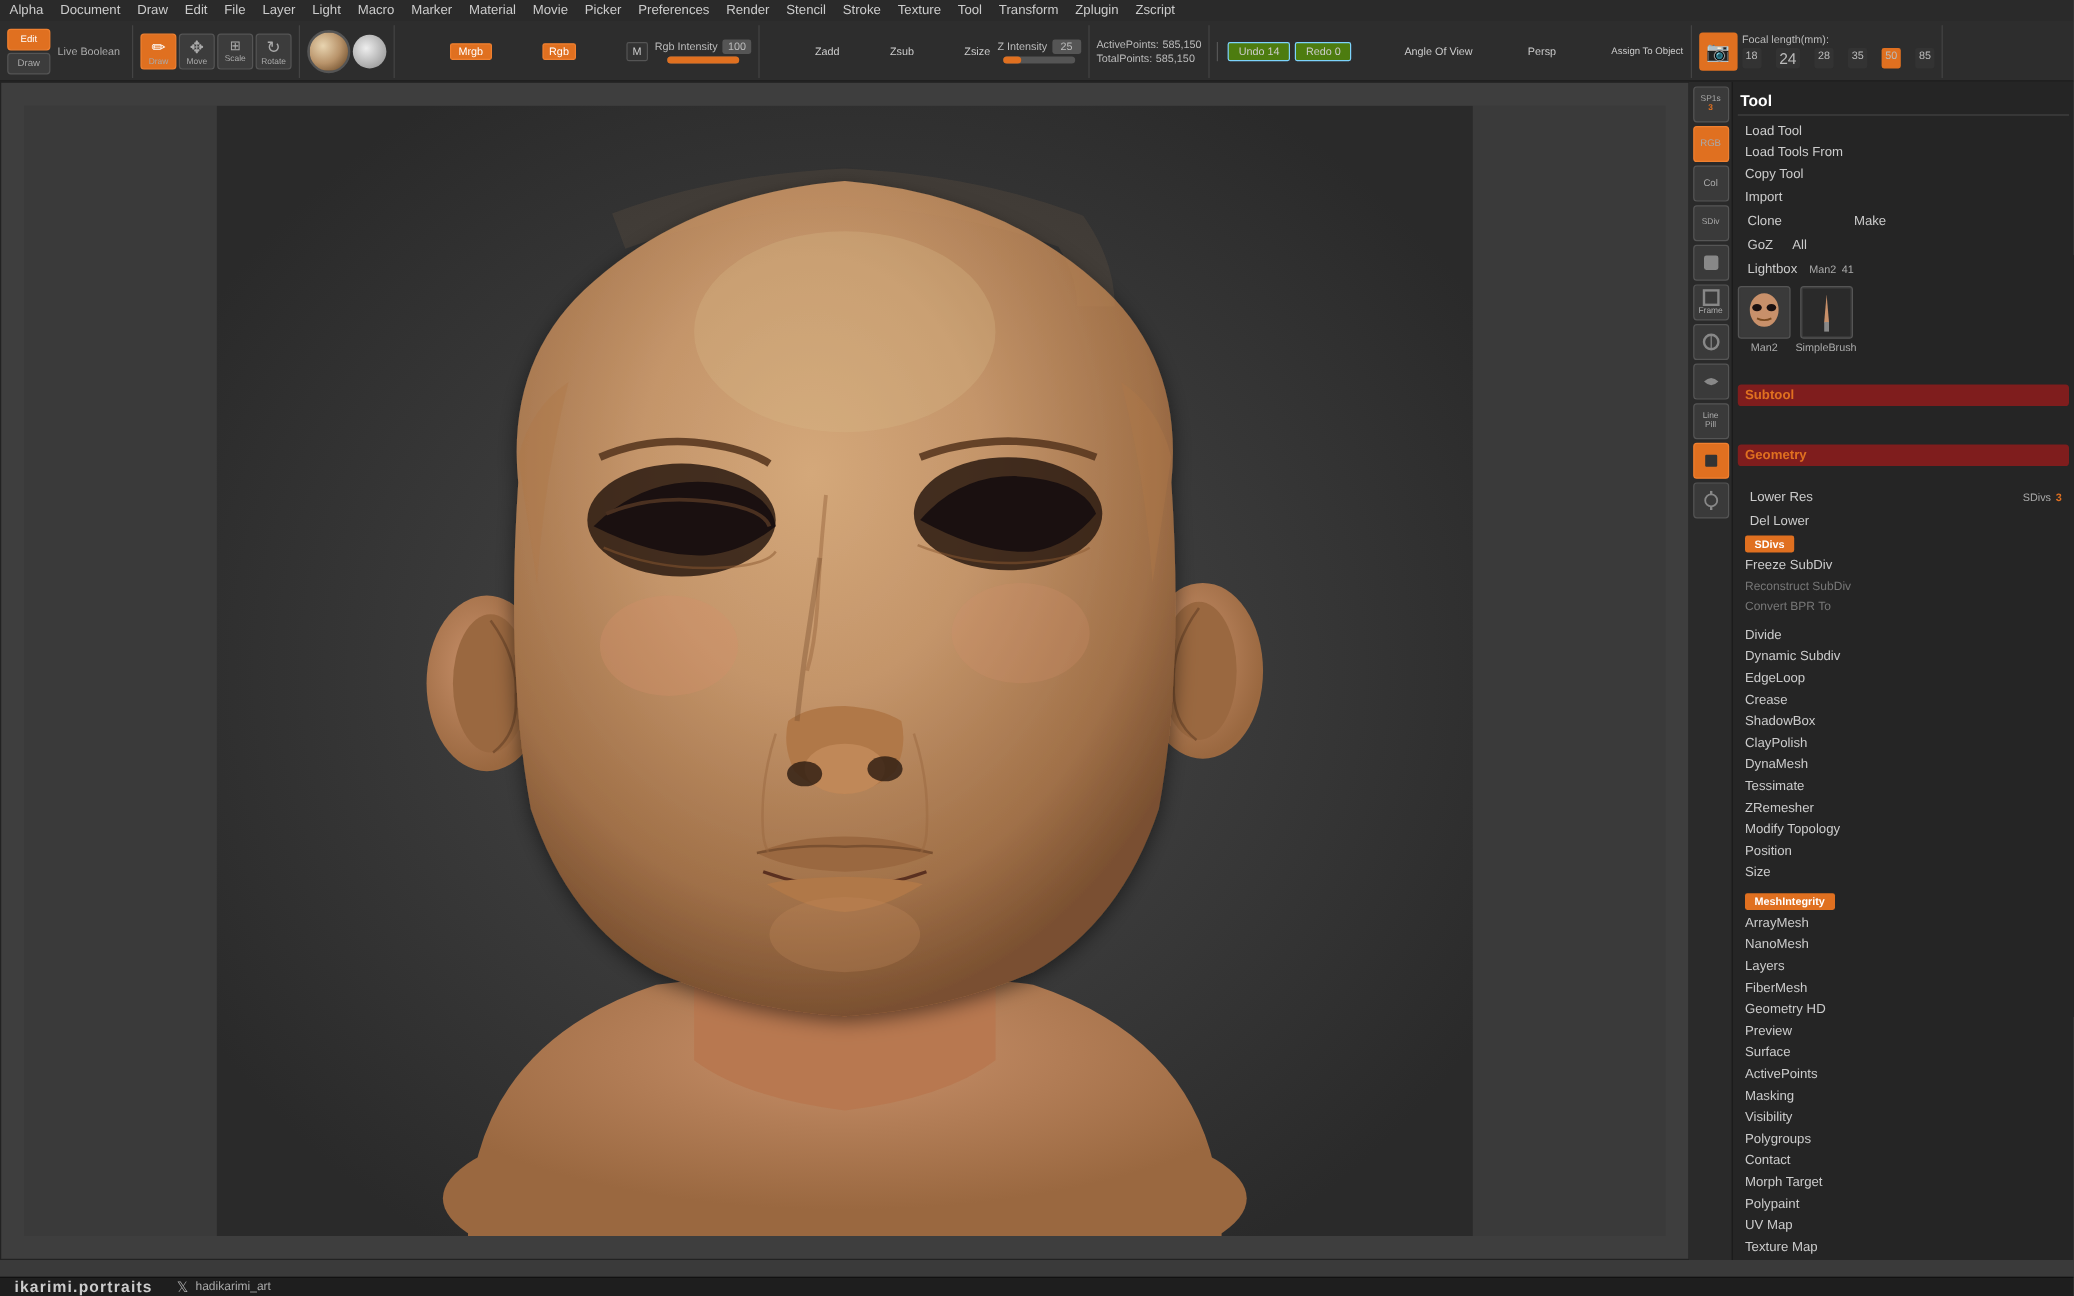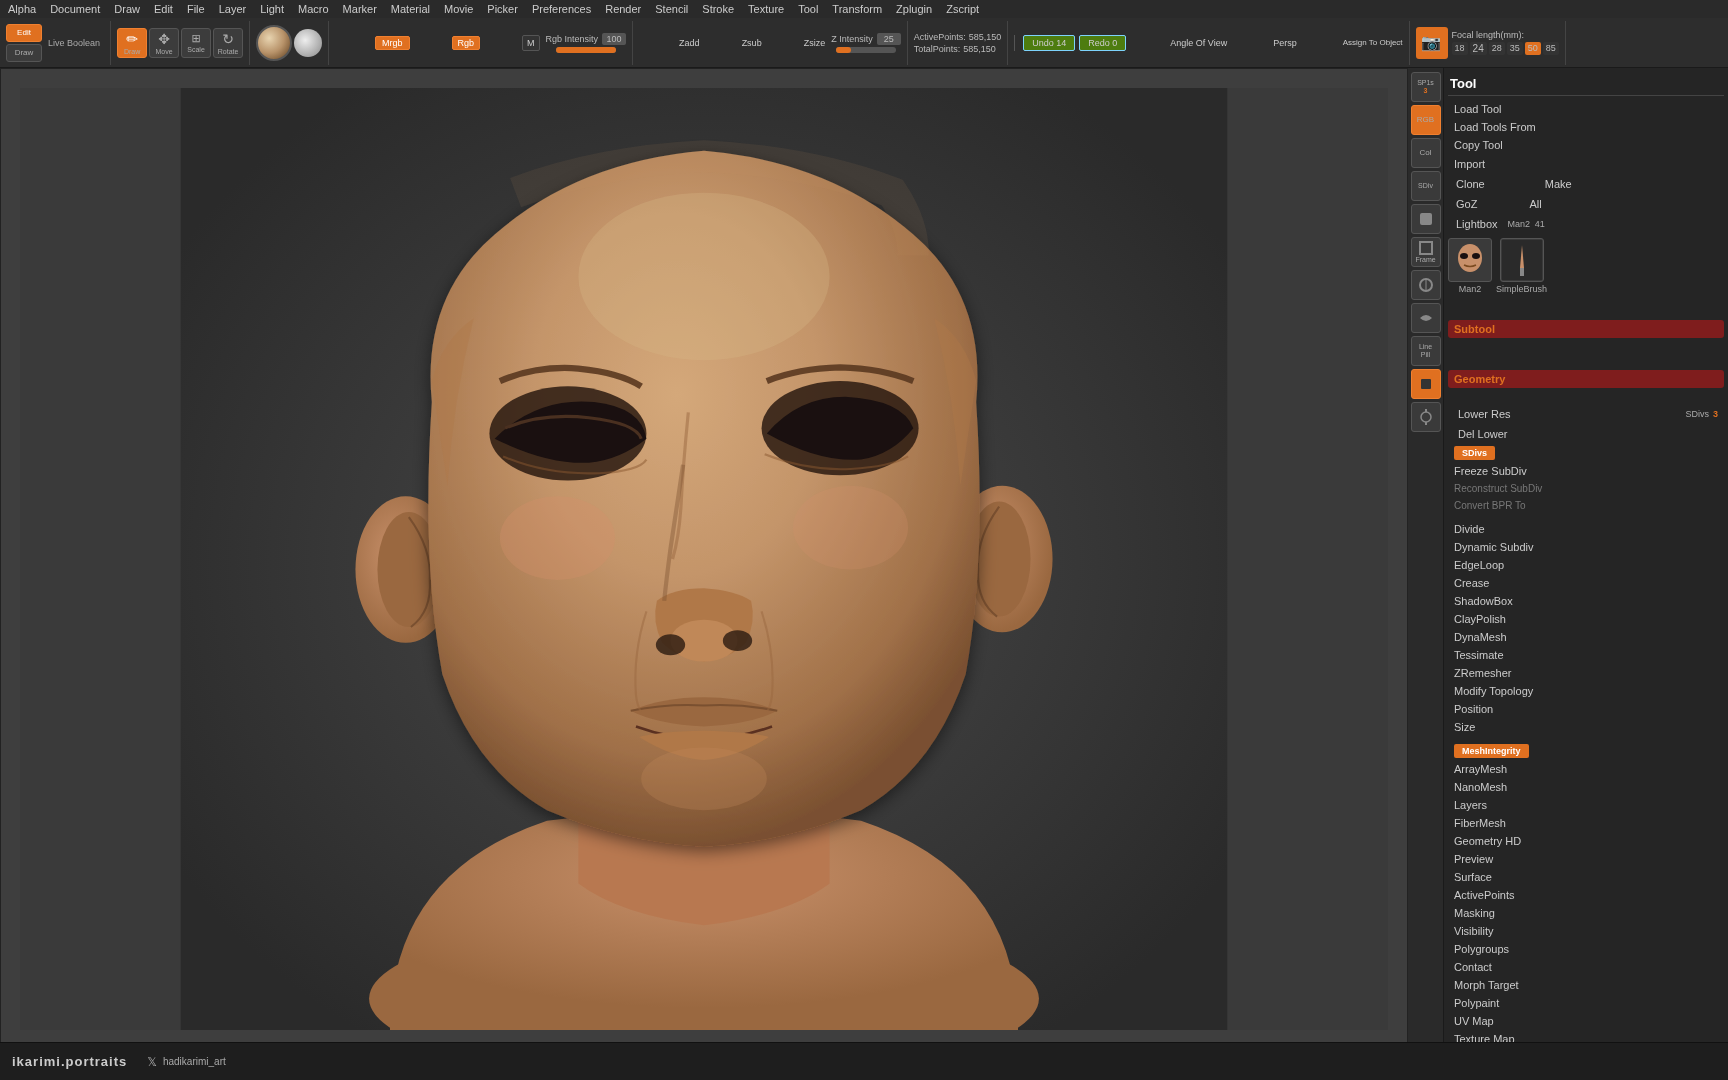--- a/index.html
+++ b/index.html
@@ -299,21 +299,21 @@
     .divider {
       height: 1px;
       background: #444;
       margin: 3px 0;
     }
 
     
     #status-bar {
       position: absolute;
       bottom: 0; left: 0; right: 0;
-      height: 38px;
+      height: 16px;
       background: #1e1e1e;
       display: flex;
       align-items: center;
       padding: 0 12px;
       gap: 20px;
       font-size: 10px;
       color: #aaa;
       border-top: 1px solid #111;
       z-index: 100;
     }
@@ -514,23 +514,23 @@
       <span style="font-size:8px;">Assign To Object</span>
     </div>
   </div>
 
   <div class="tool-group" style="gap:4px;">
     <div style="width:32px;height:32px;background:#e07020;border-radius:3px;display:flex;align-items:center;justify-content:center;">
       <span style="font-size:16px;">📷</span>
     </div>
     <div class="param-group">
       <span style="font-size:9px;">Focal length(mm):</span>
-      <div style="display:flex;gap:2px;">
+      <div style="display:flex;gap:12px;">
         <span style="background:#333;padding:1px 3px;border-radius:2px;font-size:9px;cursor:pointer;">18</span>
-        <span style="background:#333;padding:1px 3px;border-radius:2px;font-size:10px;cursor:pointer;">24</span>
+        <span style="background:#333;padding:1px 3px;border-radius:2px;font-size:13px;cursor:pointer;">24</span>
         <span style="background:#333;padding:1px 3px;border-radius:2px;font-size:9px;cursor:pointer;">28</span>
         <span style="background:#333;padding:1px 3px;border-radius:2px;font-size:9px;cursor:pointer;">35</span>
         <span style="background:#e07020;padding:1px 3px;border-radius:2px;font-size:9px;cursor:pointer;">50</span>
         <span style="background:#333;padding:1px 3px;border-radius:2px;font-size:9px;cursor:pointer;">85</span>
       </div>
     </div>
   </div>
 </div>
 
 <div id="viewport">
@@ -701,21 +701,21 @@
     <div style="display:flex;gap:2px;padding:2px 0;">
       <span class="panel-item" style="padding:2px 6px;">Import</span>
     </div>
     <div style="display:flex;gap:4px;padding:2px 2px;">
       <span class="panel-item" style="padding:2px 6px;">Clone</span>
       <span class="panel-item" style="padding:2px 6px;margin-left:44px;">Make</span>
     </div>
 
     <div style="display:flex;gap:4px;padding:2px 2px;">
       <span class="panel-item" style="padding:2px 6px;">GoZ</span>
-      <span class="panel-item" style="padding:2px 6px;margin-left:36px;">All</span>
+      <span class="panel-item" style="padding:2px 6px;">All</span>
     </div>
 
     <div style="display:flex;gap:4px;padding:2px 2px;align-items:center;">
       <span class="panel-item" style="padding:2px 6px;">Lightbox</span>
       <span style="font-size:9px;color:#aaa;">
         <span>Man2</span>
         <span style="margin-left:2px;">41</span>
       </span>
     </div>
 

